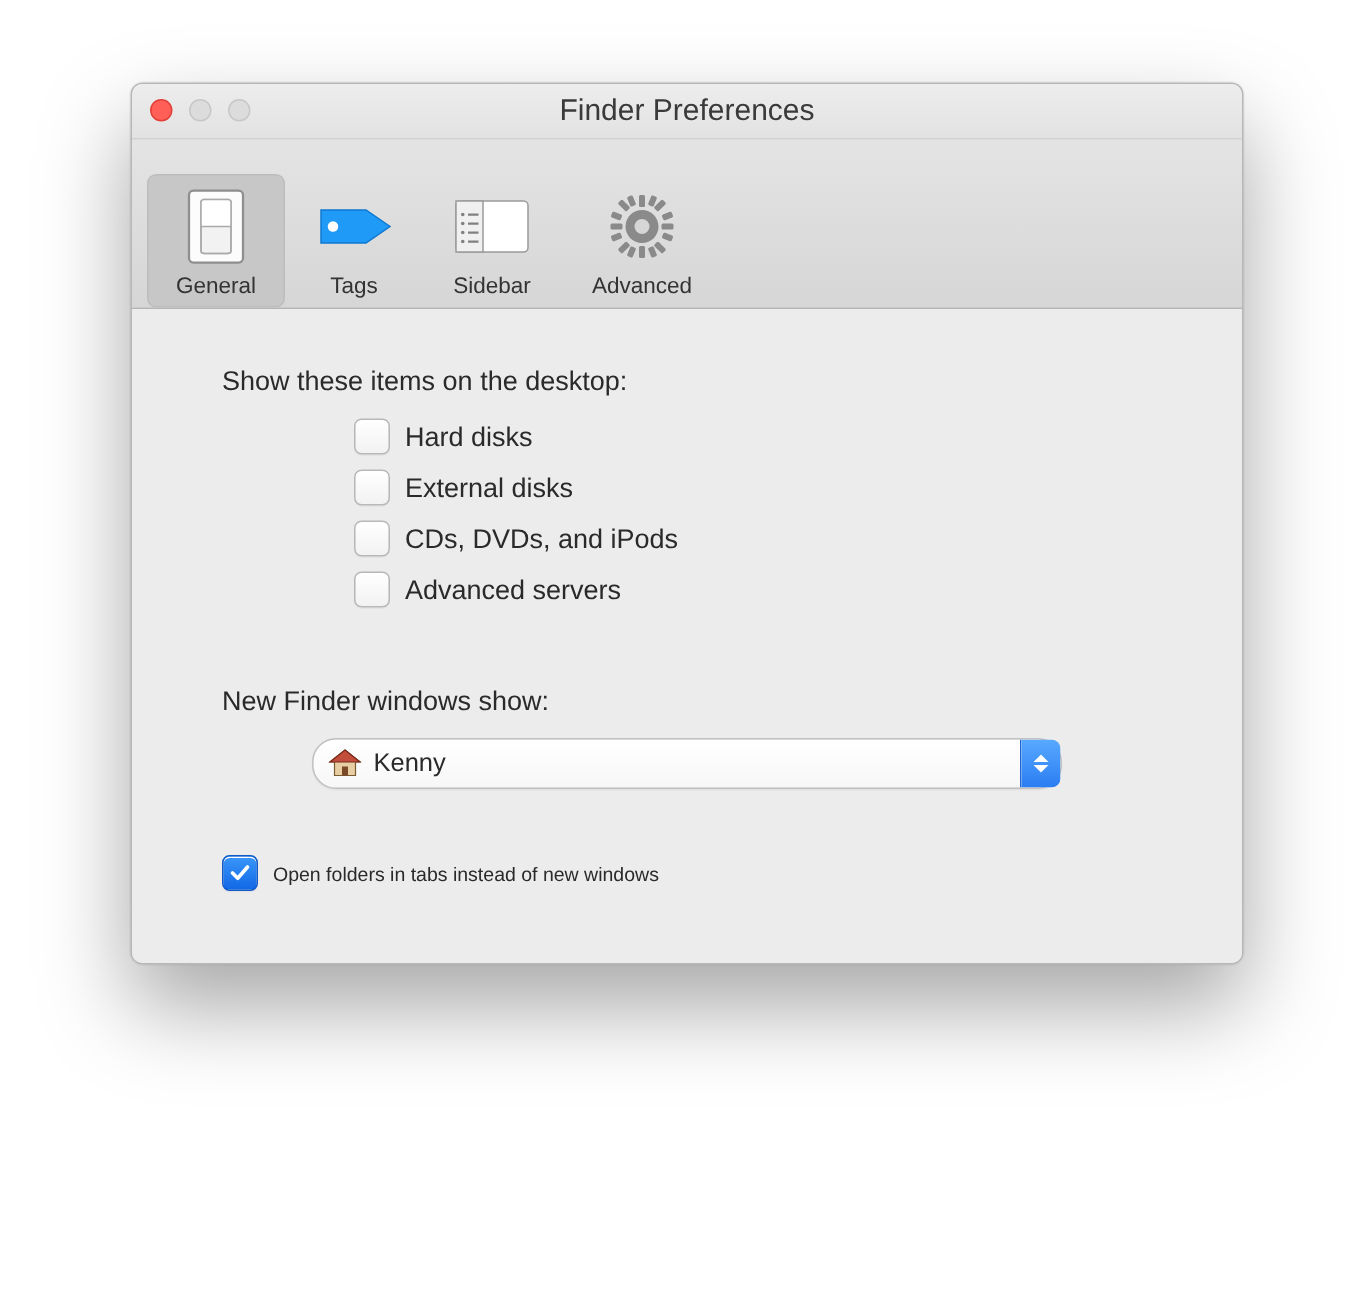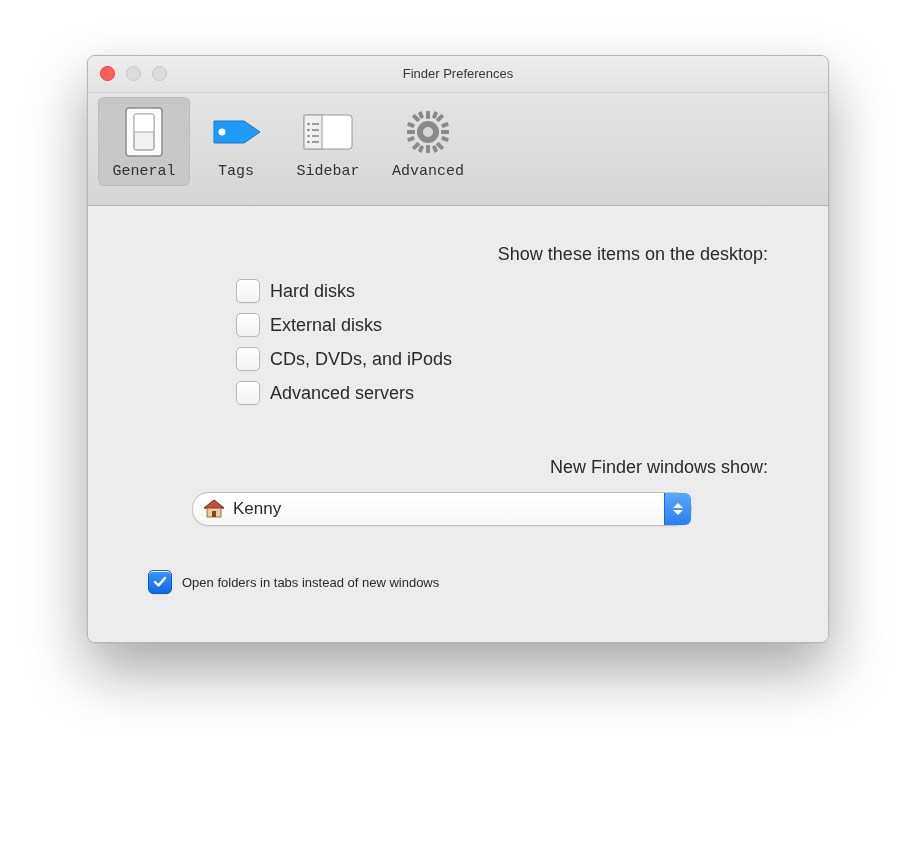--- a/index.html
+++ b/index.html
@@ -44,34 +44,33 @@
     border-radius: 50%;
     box-sizing: border-box;
   }
   .tl.close { background: #ff5f57; border: 1px solid #e14039; }
   .tl.min,
   .tl.max { background: #dcdcdc; border: 1px solid #c7c7c7; }
 
   .titlebar-title {
     text-align: center;
     line-height: 36px;
-    font-size: 13px;
+    font-size: 20px;
     color: #3a3a3a;
   }
 
   
   .toolbar {
     display: flex;
-    align-items: flex-start;
+    align-items: flex-end;
     padding: 4px 10px 0 10px;
     height: 108px;
     background: linear-gradient(to bottom, #e4e4e4, #d6d6d6);
     border-bottom: 1px solid #b4b4b4;
     gap: 0;
-    font-family: Liberation Mono, monospace;
   }
   .toolbar-item {
     width: 92px;
     text-align: center;
     padding-top: 6px;
     padding-bottom: 6px;
     border-radius: 6px;
     cursor: default;
   }
   .toolbar-item.selected {
@@ -87,21 +86,20 @@
   .toolbar-label {
     font-size: 15px;
     color: #333;
     margin-top: 2px;
   }
 
   
   .content {
     background: #ececec;
     padding: 38px 60px 48px 60px;
-    text-align: right;
   }
   .section-label {
     font-size: 18px;
     color: #2a2a2a;
     margin-bottom: 14px;
   }
   .check-row {
     display: flex;
     align-items: center;
     margin-left: 44px;
@@ -126,21 +124,21 @@
     border: 1px solid #0f59c9;
   }
   .checkbox.checked svg { display: block; }
   .checkbox svg { display: none; }
   .check-label {
     font-size: 18px;
     color: #2a2a2a;
   }
 
   .popup {
-    margin-left: 44px;
+    margin-left: 60px;
     margin-top: 6px;
     width: 500px;
     height: 34px;
     background: linear-gradient(to bottom, #ffffff, #f7f7f7);
     border: 1px solid #c0c0c0;
     border-radius: 16px;
     box-shadow: 0 1px 1px rgba(0,0,0,0.05);
     display: flex;
     align-items: center;
     position: relative;

